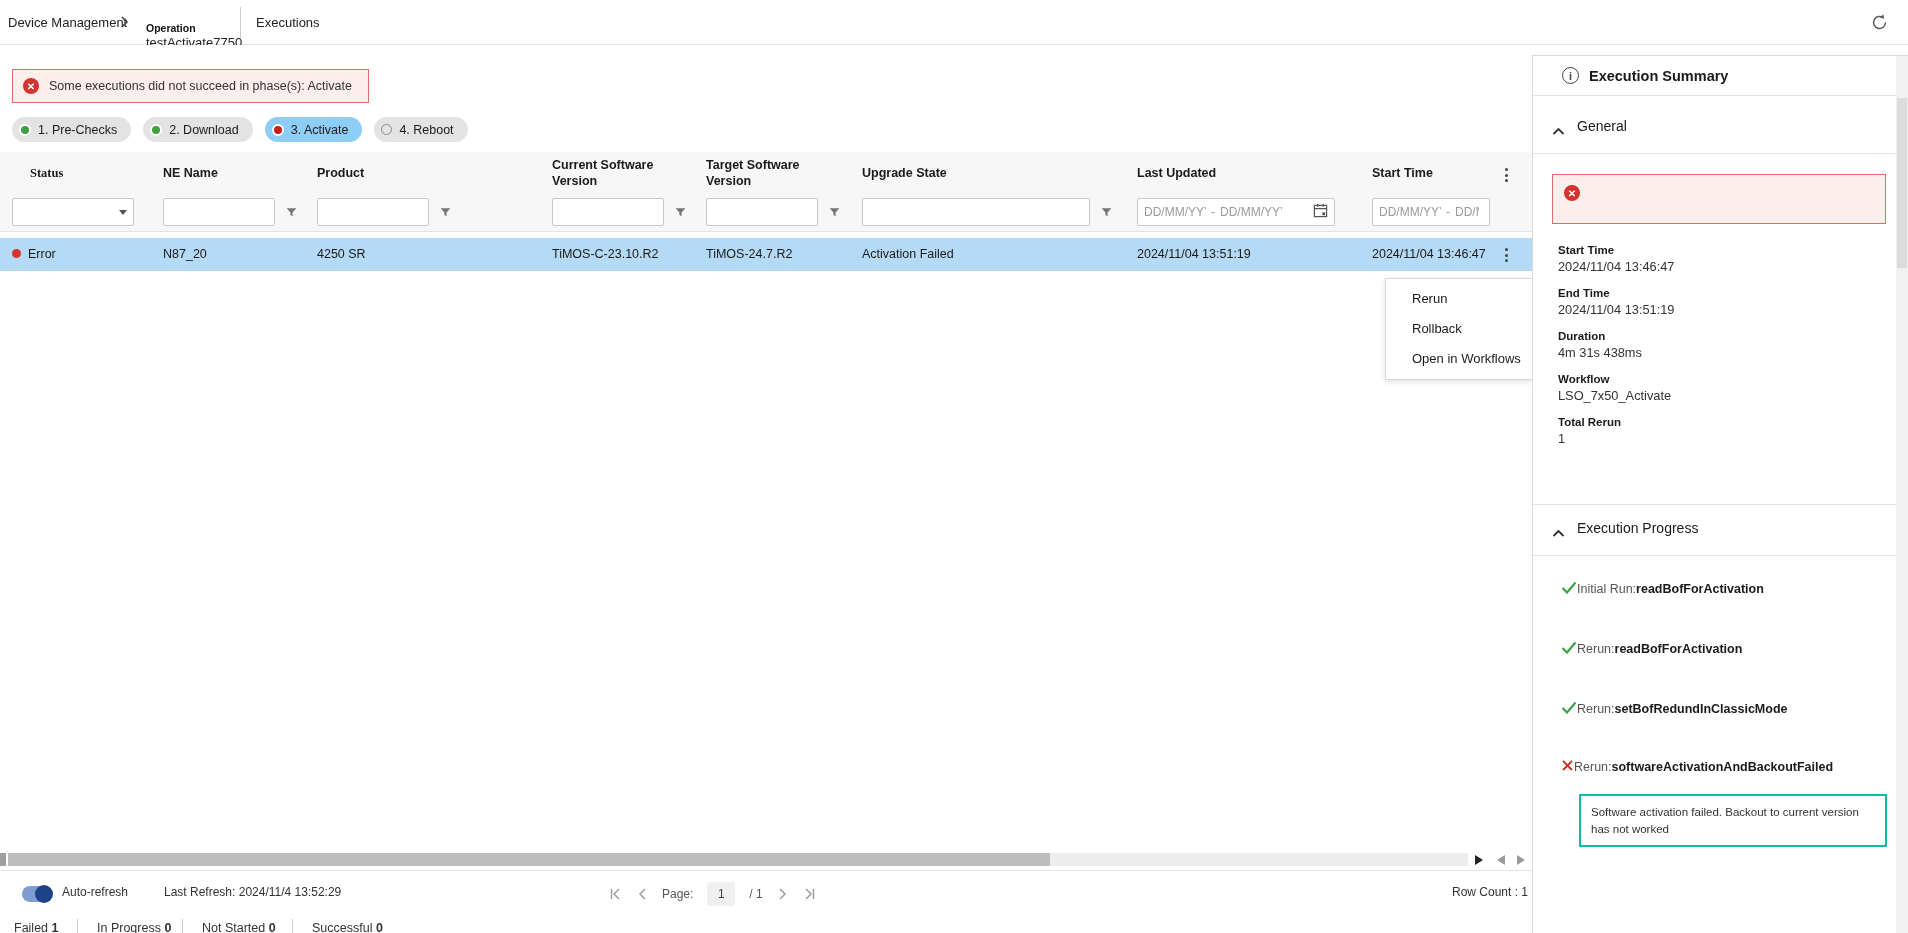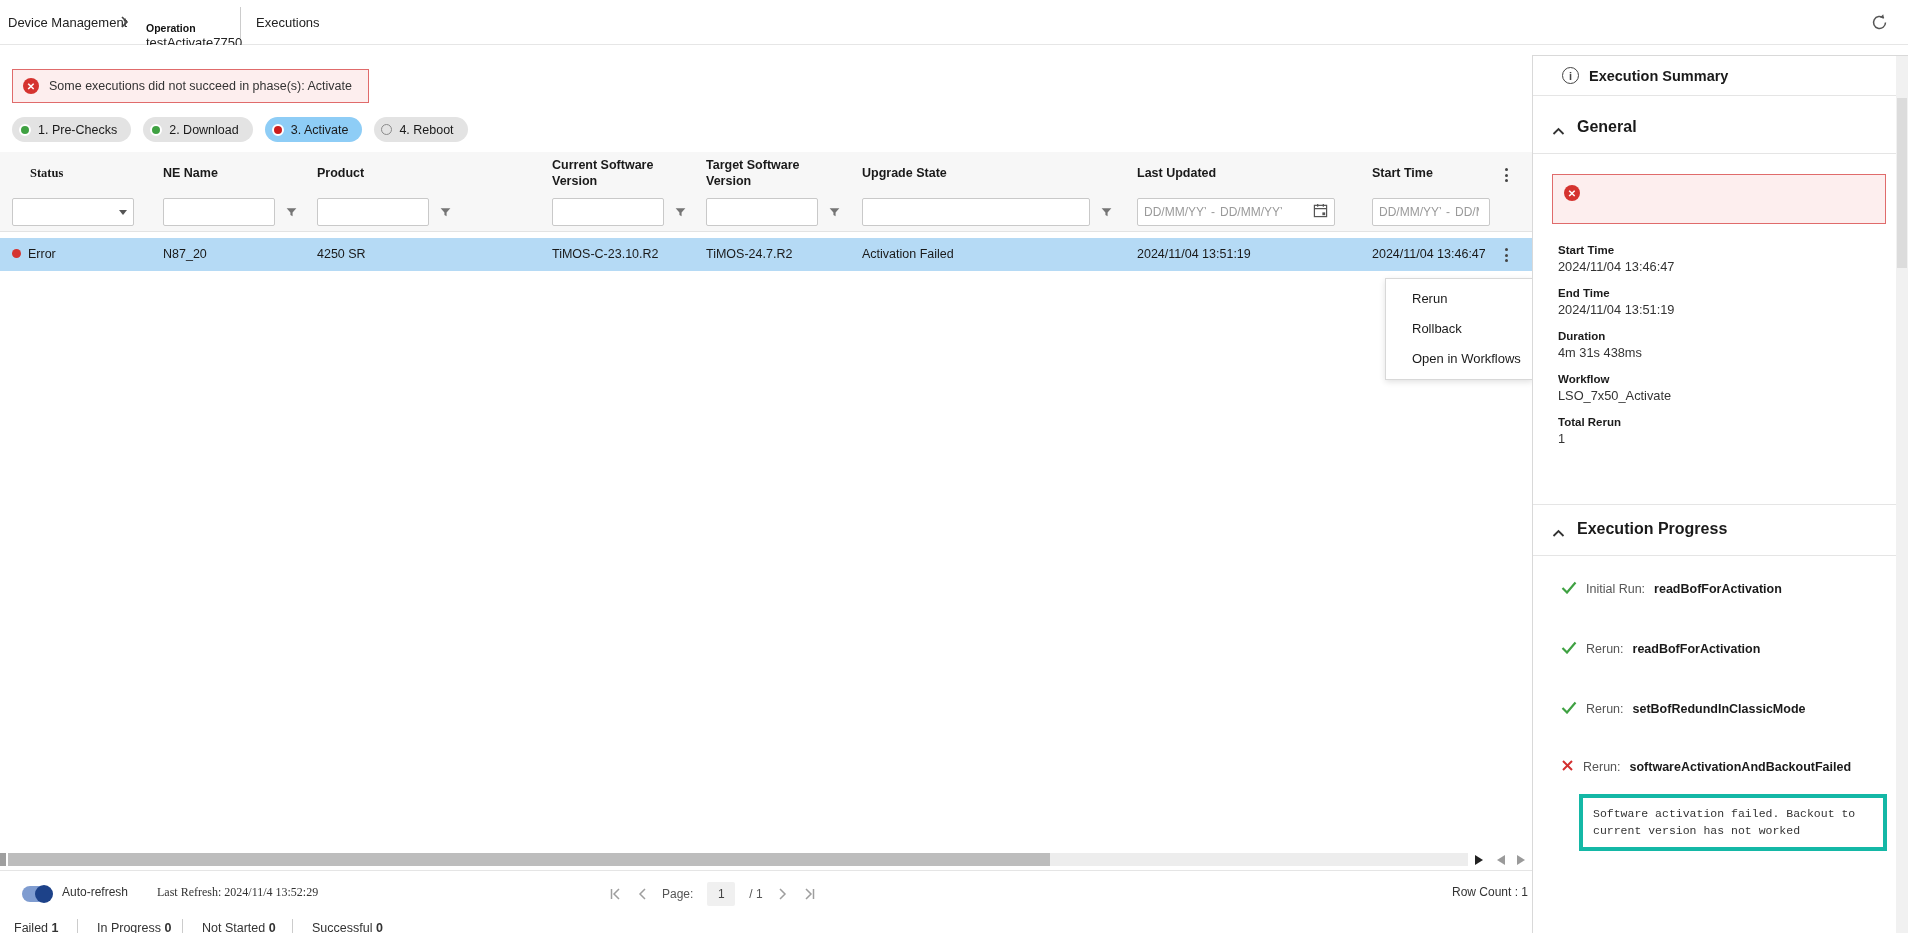--- a/index.html
+++ b/index.html
@@ -92,39 +92,39 @@
   #panel { position:absolute; left:1532px; top:55px; width:376px; height:878px; background:#fff;
     border-left:1px solid #d9d9d9; border-top:1px solid #d9d9d9; }
   #panel-header { position:absolute; left:0; top:0; width:100%; height:40px; border-bottom:1px solid #e5e5e5;
     display:flex; align-items:center; }
   .info-icon { position:absolute; left:29px; top:11px; width:17px; height:17px; border:1.6px solid #444;
     border-radius:50%; font-size:11px; font-weight:bold; color:#444; display:flex; align-items:center; justify-content:center; }
   #panel-title { position:absolute; left:56px; top:0; height:40px; display:flex; align-items:center;
     font-size:14.5px; font-weight:bold; }
   .sec-head { position:absolute; left:0; width:100%; height:30px; cursor:pointer; }
   .sec-chev { position:absolute; left:19px; top:8px; }
-  .sec-title { position:absolute; left:44px; top:4px; font-size:16px; font-weight:bold; }
+  .sec-title { position:absolute; left:44px; top:4px; font-size:14px; font-weight:normal; }
   .sec-border { position:absolute; left:0; width:100%; height:1px; background:#e5e5e5; }
 
   #panel-alert { position:absolute; left:19px; top:118px; width:334px; min-height:50px; background:#fdeeee;
     border:1px solid #e06b6b; padding:8px 10px 8px 38px; }
   #panel-alert .err-circle { position:absolute; left:11px; top:10px; }
   #panel-alert .txt { font-size:12.3px; line-height:1.4; color:#333; }
 
   #fields { position:absolute; left:25px; top:188px; width:320px; }
   .field { margin-bottom:13px; }
   .field .lbl { font-size:11.5px; font-weight:bold; color:#1a1a1a; margin-bottom:3px; }
   .field .val { font-size:12.8px; color:#333; }
 
-  .prog-item { position:absolute; left:28px; height:26px; display:flex; align-items:center; gap:9px; }
+  .prog-item { position:absolute; left:28px; height:26px; display:flex; align-items:center; }
   .prog-prefix { font-size:12.5px; color:#555; }
   .prog-name { font-size:12.5px; font-weight:bold; color:#1a1a1a; }
 
-  #prog-note { position:absolute; left:46px; top:738px; width:308px; border:4px solid #14b8a6;
-    padding:8px 10px; font-size:11.5px; line-height:1.45; color:#333; background:#fff;font-family:Liberation Mono, monospace; }
+  #prog-note { position:absolute; left:46px; top:738px; width:308px; border:2px solid #14b8a6;
+    padding:8px 10px; font-size:11.5px; line-height:1.45; color:#333; background:#fff; }
 
   #panel-vscroll { position:absolute; right:0; top:0; width:12px; height:877px; background:#f1f1f1; }
   #panel-vscroll .thumb { position:absolute; left:1px; top:42px; width:10px; height:170px; background:#dcdcdc; cursor:grab; }
 </style>
 </head>
 <body>
 
 <div id="topbar">
   <span class="bc-root">Device Management</span>
   <span class="bc-chev">
@@ -272,21 +272,21 @@
   </div>
   <span class="harrow right-black"></span>
   <span class="harrow left-gray"></span>
   <span class="harrow right-gray"></span>
 
   <div id="footer-divider"></div>
   <div id="toggle">
       <span class="knob"></span>
     </div>
   <span class="f-label" style="left:62px;">Auto-refresh</span>
-  <span class="f-label" style="left:157px;font-family:Liberation Serif, serif;">Last Refresh: 2024/11/4 13:52:29</span>
+  <span class="f-label" style="left:164px;">Last Refresh: 2024/11/4 13:52:29</span>
 
   <div id="pg">
     <span class="pbtn">
       <svg width="14" height="14" viewBox="0 0 14 14">
           <path d="M3.5 2v10" stroke="#9e9e9e" stroke-width="1.5"></path>
           <path d="M11 2L6 7l5 5" fill="none" stroke="#9e9e9e" stroke-width="1.5"></path>
         </svg>
     </span>
     <span class="pbtn">
       <svg width="12" height="14" viewBox="0 0 12 14">

